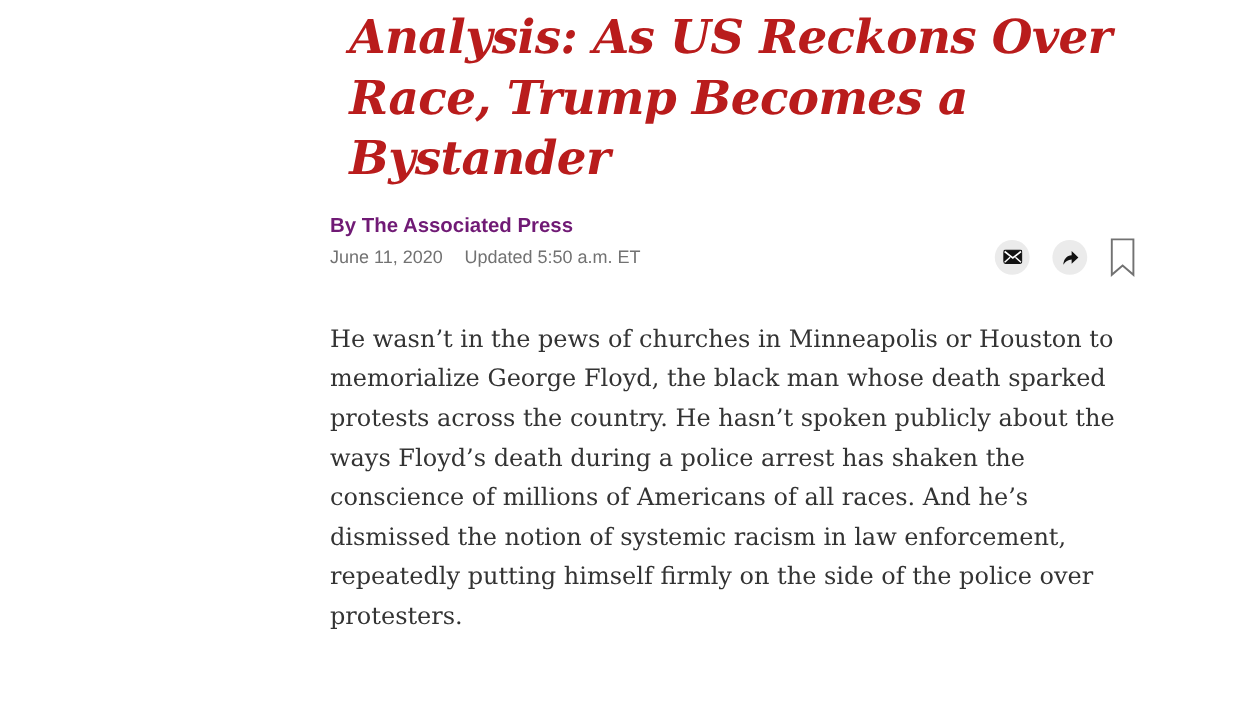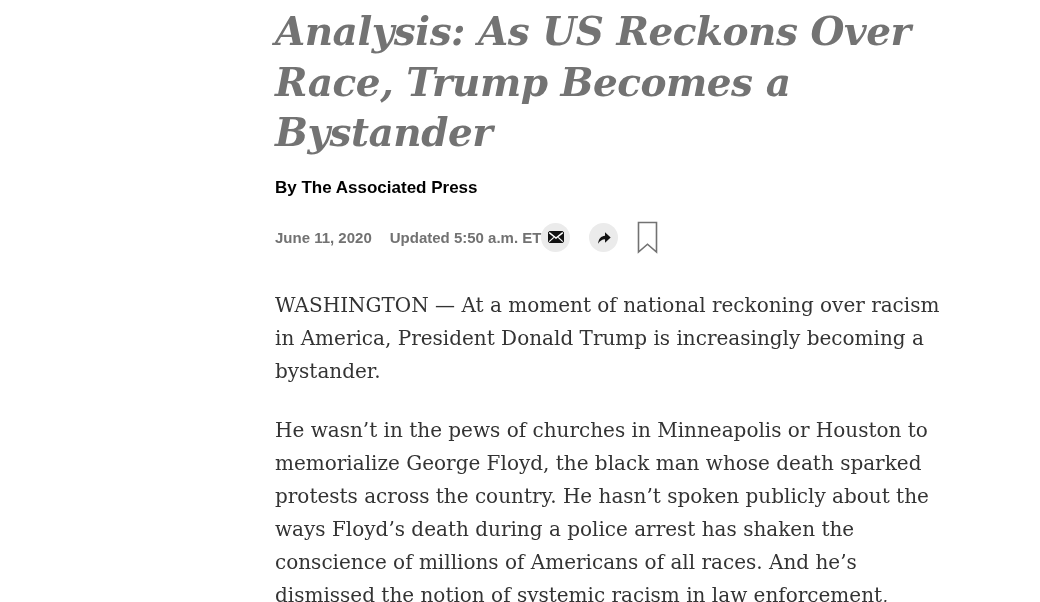--- a/index.html
+++ b/index.html
@@ -12,42 +12,41 @@
     overflow: hidden;
     font-family: "Liberation Sans", sans-serif;
   }
   .article-col {
     position: absolute;
     left: 275px;
     top: 0;
     width: 675px;
   }
   .headline {
-    margin: 6px 0 0 0;
+    margin: 6px 0 0 16px;
     font-family: "DejaVu Serif", serif;
     font-style: italic;
     font-weight: 700;
     font-size: 39px;
     line-height: 1.3;
     letter-spacing: -0.5px;
-    color: #737373;
+    color: #b91c1c;
   }
   .byline {
     margin-top: 20px;
     font-family: "Liberation Sans", sans-serif;
     font-weight: 700;
     font-size: 17px;
-    color: #000000;
+    color: #701a75;
   }
   .meta-row {
-    margin-top: 23px;
     height: 32px;
     display: flex;
     align-items: center;
-    font-weight: bold;
+    justify-content: space-between;
   }
   .date-block {
     font-size: 15px;
     color: #727272;
     display: flex;
     gap: 18px;
     align-items: baseline;
   }
   .share-tools {
     display: flex;
@@ -126,18 +125,17 @@
           <span style="display:flex;">
             <svg width="21" height="33" viewBox="0 0 21 33">
               <path d="M1.5 1.5 H19.5 V31 L10.5 23.2 L1.5 31 Z" fill="#ffffff" stroke="#727272" stroke-width="1.6"></path>
             </svg>
           </span>
         </button>
       </div>
     </div>
 
     <div class="body-text">
-      <p>WASHINGTON — At a moment of national reckoning over racism in America, President Donald Trump is increasingly becoming a bystander.</p>
       <p>He wasn’t in the pews of churches in Minneapolis or Houston to memorialize George Floyd, the black man whose death sparked protests across the country. He hasn’t spoken publicly about the ways Floyd’s death during a police arrest has shaken the conscience of millions of Americans of all races. And he’s dismissed the notion of systemic racism in law enforcement, repeatedly putting himself firmly on the side of the police over protesters.</p>
     </div>
 
   </div>
 </div>
 
 </body></html>

